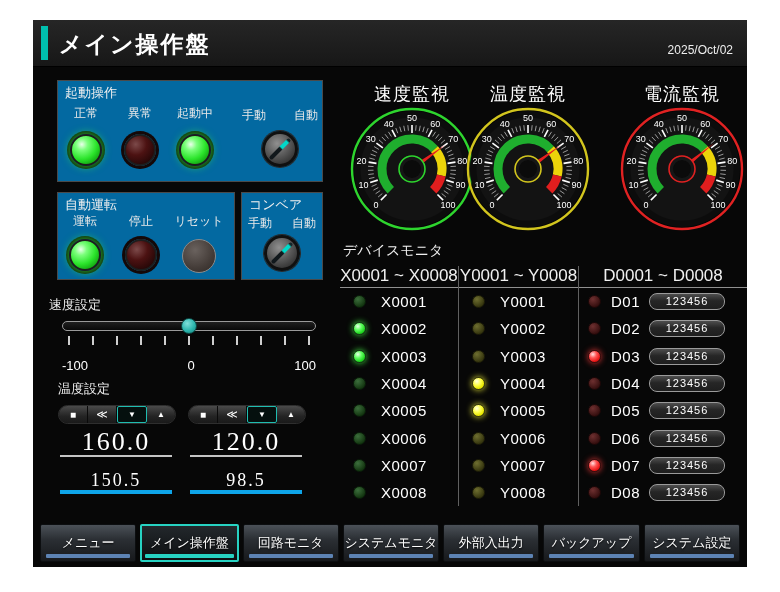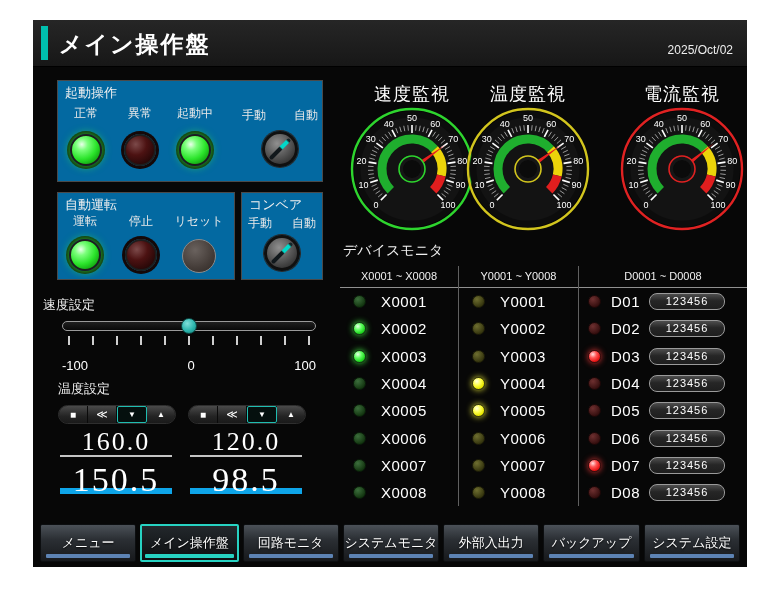--- a/index.html
+++ b/index.html
@@ -39,59 +39,59 @@
 .switch-unit{position:absolute;text-align:center}
 #frame-startup .switch-unit{left:182px;top:26px;width:80px}
 #frame-conveyor .switch-unit{left:4px;top:22px;width:72px}
 .sw-labels{display:flex;justify-content:space-between;font-size:12px;height:14px;color:#e8e8e8;padding:0 2px}
 .knob{position:relative;width:36px;height:36px;border-radius:50%;margin:10px auto 0;background:radial-gradient(circle at 40% 32%,#909090,#5a5a5a 45%,#333 80%);border:3px solid #101010;box-shadow:0 0 0 1px #2a2a2a;cursor:pointer}
 #frame-conveyor .knob{margin-top:6px}
 .knob-line{position:absolute;left:1px;top:13px;width:28px;height:4px;border-radius:2px;background:linear-gradient(90deg,#11181c 0%,#11181c 52%,#00d9c9 58%,#00d9c9 86%,#16262a 92%);transform:rotate(-45deg)}
 
 
 .section-label{position:absolute;font-size:13px;color:#f0f0f0}
-#speed-label{left:10px;top:276px}
+#speed-label{left:16px;top:276px}
 #slider{position:absolute;left:29px;top:301px;width:254px}
 .slider-track{position:relative;height:10px;background:linear-gradient(#1f1f1f,#090909);border:1px solid #9a9a9a;border-radius:5px;cursor:pointer}
 .slider-thumb{position:absolute;left:50%;top:-4px;width:16px;height:16px;margin-left:-8px;border-radius:50%;background:radial-gradient(circle at 38% 32%,#7fe0da,#2cb5ad 55%,#157f78);border:1px solid #0c4a46;cursor:pointer}
 .slider-ticks{display:flex;justify-content:space-between;padding:0 6px;margin-top:5px}
 .slider-ticks i{width:2px;height:9px;background:#cfcfcf}
 .slider-labels{display:flex;justify-content:space-between;font-size:13px;margin-top:13px;color:#fff}
 
 
 #temp-label{left:25px;top:360px}
 .btn-group{position:absolute;top:385px;width:118px;height:19px;display:flex;background:#111;border:1px solid #2e2e2e;border-radius:10px;overflow:visible}
 #btn-group-1{left:25px}
 #btn-group-2{left:155px}
 .tbtn{flex:1;display:flex;align-items:center;justify-content:center;color:#fff;background:linear-gradient(#4a4a4a,#242424 60%,#1a1a1a);border-right:1px solid #0a0a0a;cursor:pointer;font-size:9px}
 .tbtn:first-child{border-radius:9px 0 0 9px}
 .tbtn:last-child{border-radius:0 9px 9px 0;border-right:none}
 .tbtn.sel{background:#05100e;border:1px solid #1fbdb0;border-radius:2px}
 .bigval{position:absolute;width:112px;text-align:center;font-family:Liberation Serif, serif;color:#fff}
 .setpoint{top:407px;height:30px;line-height:30px;font-size:26px;border-bottom:2px solid #c4c4c4;letter-spacing:2px}
-.current{top:446px;height:28px;line-height:28px;font-size:34px;border-bottom:6px solid #0ea5e9;letter-spacing:2px}
+.current{top:446px;height:28px;line-height:28px;font-size:18px;border-bottom:4px solid #0ea5e9;letter-spacing:2px}
 #sp1,#cur1{left:27px}
 #sp2,#cur2{left:157px}
 
 
 .gauge{position:absolute;top:62px;width:130px;text-align:center}
 #gauge-0{left:314px}
 #gauge-1{left:430px}
 #gauge-2{left:584px}
 .gauge-title{font-size:18px;height:20px;color:#fff;letter-spacing:1px}
 .gauge svg{margin-top:2px;display:block}
 
 
 #monitor-label{left:310px;top:222px;font-size:14px}
 .montable{position:absolute;left:307px;top:246px;width:407px;display:flex}
 .mon-col{position:relative}
 .mon-col1{width:118px}
 .mon-col2{width:120px;border-left:1px solid #606060}
 .mon-col3{width:169px;border-left:1px solid #606060}
-.mon-head{height:22px;line-height:20px;text-align:center;font-size:11px;color:#f0f0f0;border-bottom:1px solid #909090;white-space:nowrap}
+.mon-head{height:22px;line-height:20px;text-align:center;font-size:17px;color:#f0f0f0;border-bottom:1px solid #909090;white-space:nowrap}
 .mon-row{display:flex;align-items:center;height:27.3px;padding-left:13px}
 .mon-col3 .mon-row{padding-left:9px}
 .mlamp{width:13px;height:13px;border-radius:50%;margin-right:15px;flex:none}
 .mon-col3 .mlamp{margin-right:10px}
 .mon-rowlabel{font-size:15px;letter-spacing:.5px;color:#fff}
 .mon-col3 .mon-rowlabel{width:36px}
 .valbox{width:76px;height:17px;margin-left:2px;background:linear-gradient(#4e4e4e,#262626 45%,#1e1e1e);border:1px solid #9a9a9a;border-radius:8px;font-size:11px;line-height:15px;text-align:center;color:#fff;letter-spacing:1px;cursor:pointer}
 .mlamp.green{background:radial-gradient(circle at 35% 30%,#3c6e3c,#12340f 75%);border:1px solid #0a1f0a}
 .mlamp.green.on{background:radial-gradient(circle at 35% 30%,#e8ffe8,#62ff62 35%,#1ed51e 70%,#0c8a0c);box-shadow:0 0 6px rgba(70,255,70,.9);border:1px solid #1a4a1a}
 .mlamp.yellow{background:radial-gradient(circle at 35% 30%,#6e6e30,#34340e 75%);border:1px solid #1f1f08}

